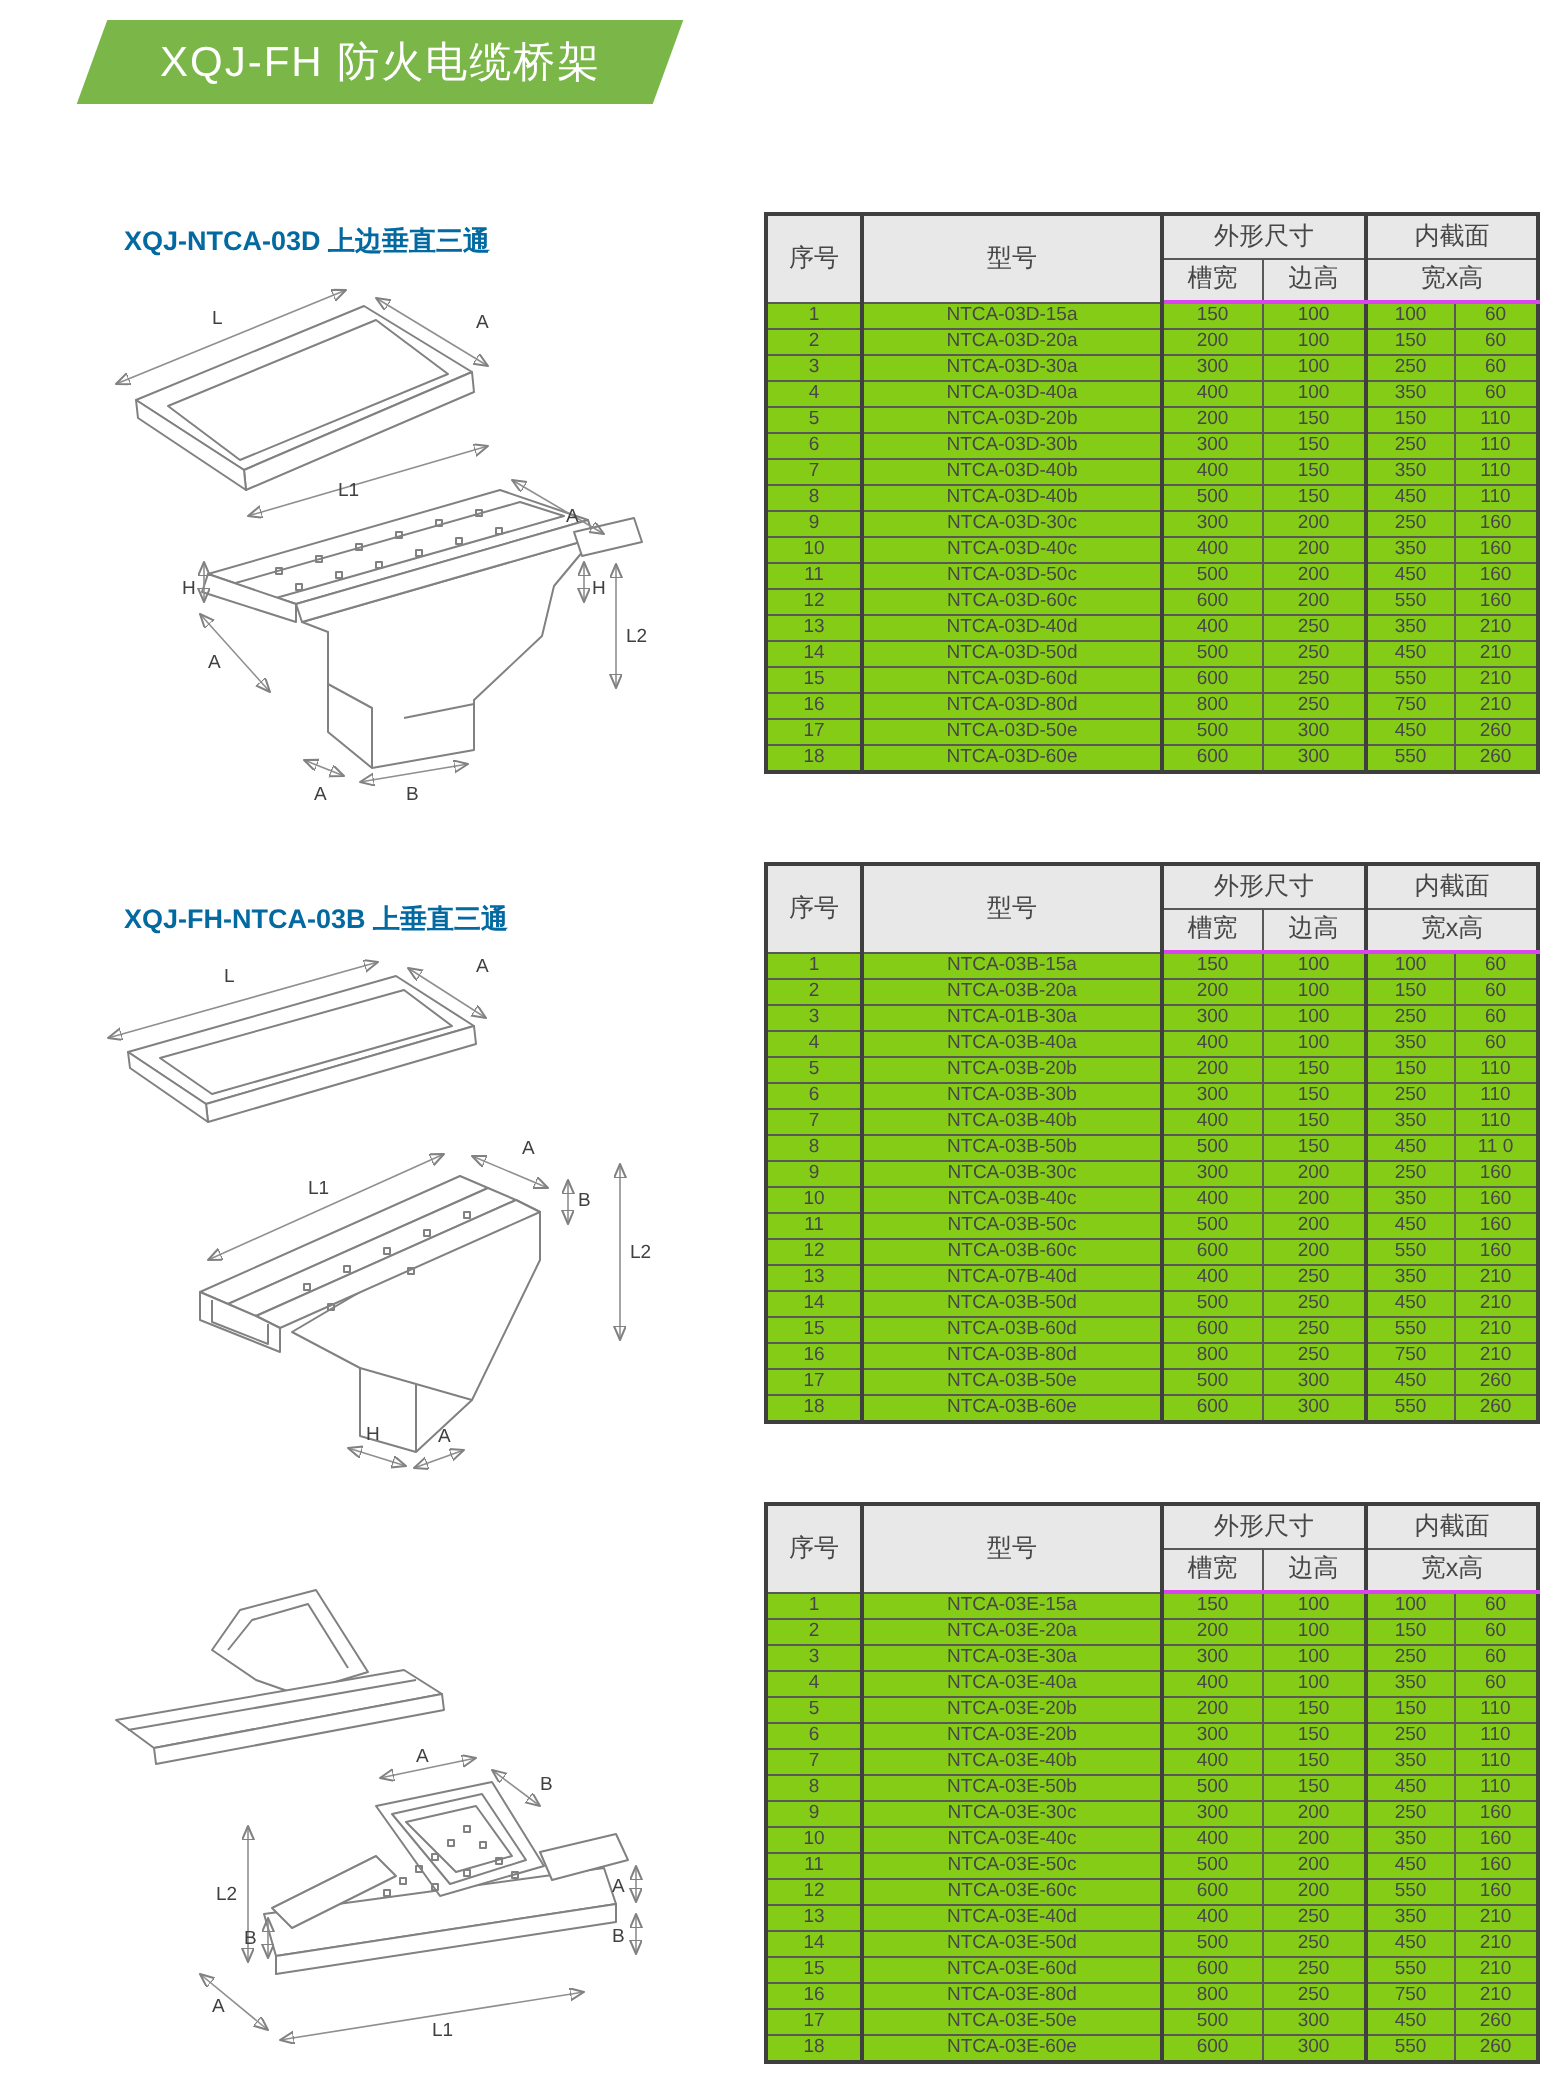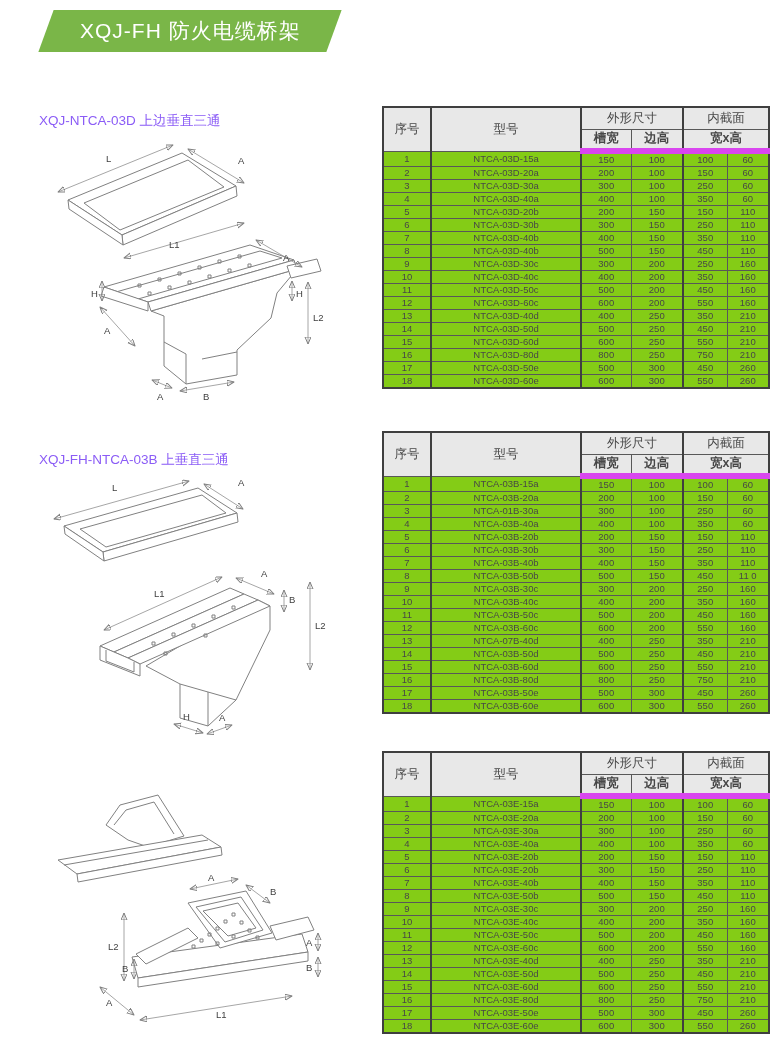--- a/index.html
+++ b/index.html
@@ -16,21 +16,21 @@
     background:#7ab648; transform:skewX(-20deg);
     display:flex; align-items:center; justify-content:center;
   }
   .banner-text {
     transform:skewX(20deg); color:#ffffff; font-size:21px; letter-spacing:1px;
     white-space:nowrap;
   }
 
   
   .section-title {
-    position:absolute; left:39px; font-size:13.5px; font-weight:normal; color:#8b5cf6;
+    position:absolute; left:62px; font-size:13.5px; font-weight:bold; color:#0369a1;
     white-space:nowrap;
   }
   #title-1 { top:112px; }
   #title-2 { top:434px;margin-top:17px; }
   #title-3 { top:759px; }
 
   
   .dwg { position:absolute; left:40px; }
   #dwg-1 { top:140px; }
   #dwg-2 { top:460px; }
@@ -52,21 +52,21 @@
   #table-1 { top:106px; }
   #table-2 { top:431px; }
   #table-3 { top:751px; }
   .spec-table th, .spec-table td {
     border:1px solid #585858; text-align:center; color:#474747;
     overflow:hidden; white-space:nowrap; padding:0;
   }
   .spec-table thead th {
     background:#e8e8e8; font-weight:normal; font-size:12.5px; height:22px;
   }
-  .spec-table thead tr:last-child th { border-bottom:6px solid #d946ef;font-weight:bold; }
+  .spec-table thead tr:last-child th { border-bottom:2px solid #d946ef; }
   .spec-table td { font-size:9.5px; height:12px; line-height:12px; }
   .spec-table .thick-r { border-right:2px solid #3f3f3f; }
 </style>
 </head>
 <body>
 
 <div class="page">
 
   <div class="banner">
     <span class="banner-text">XQJ-FH 防火电缆桥架</span>

